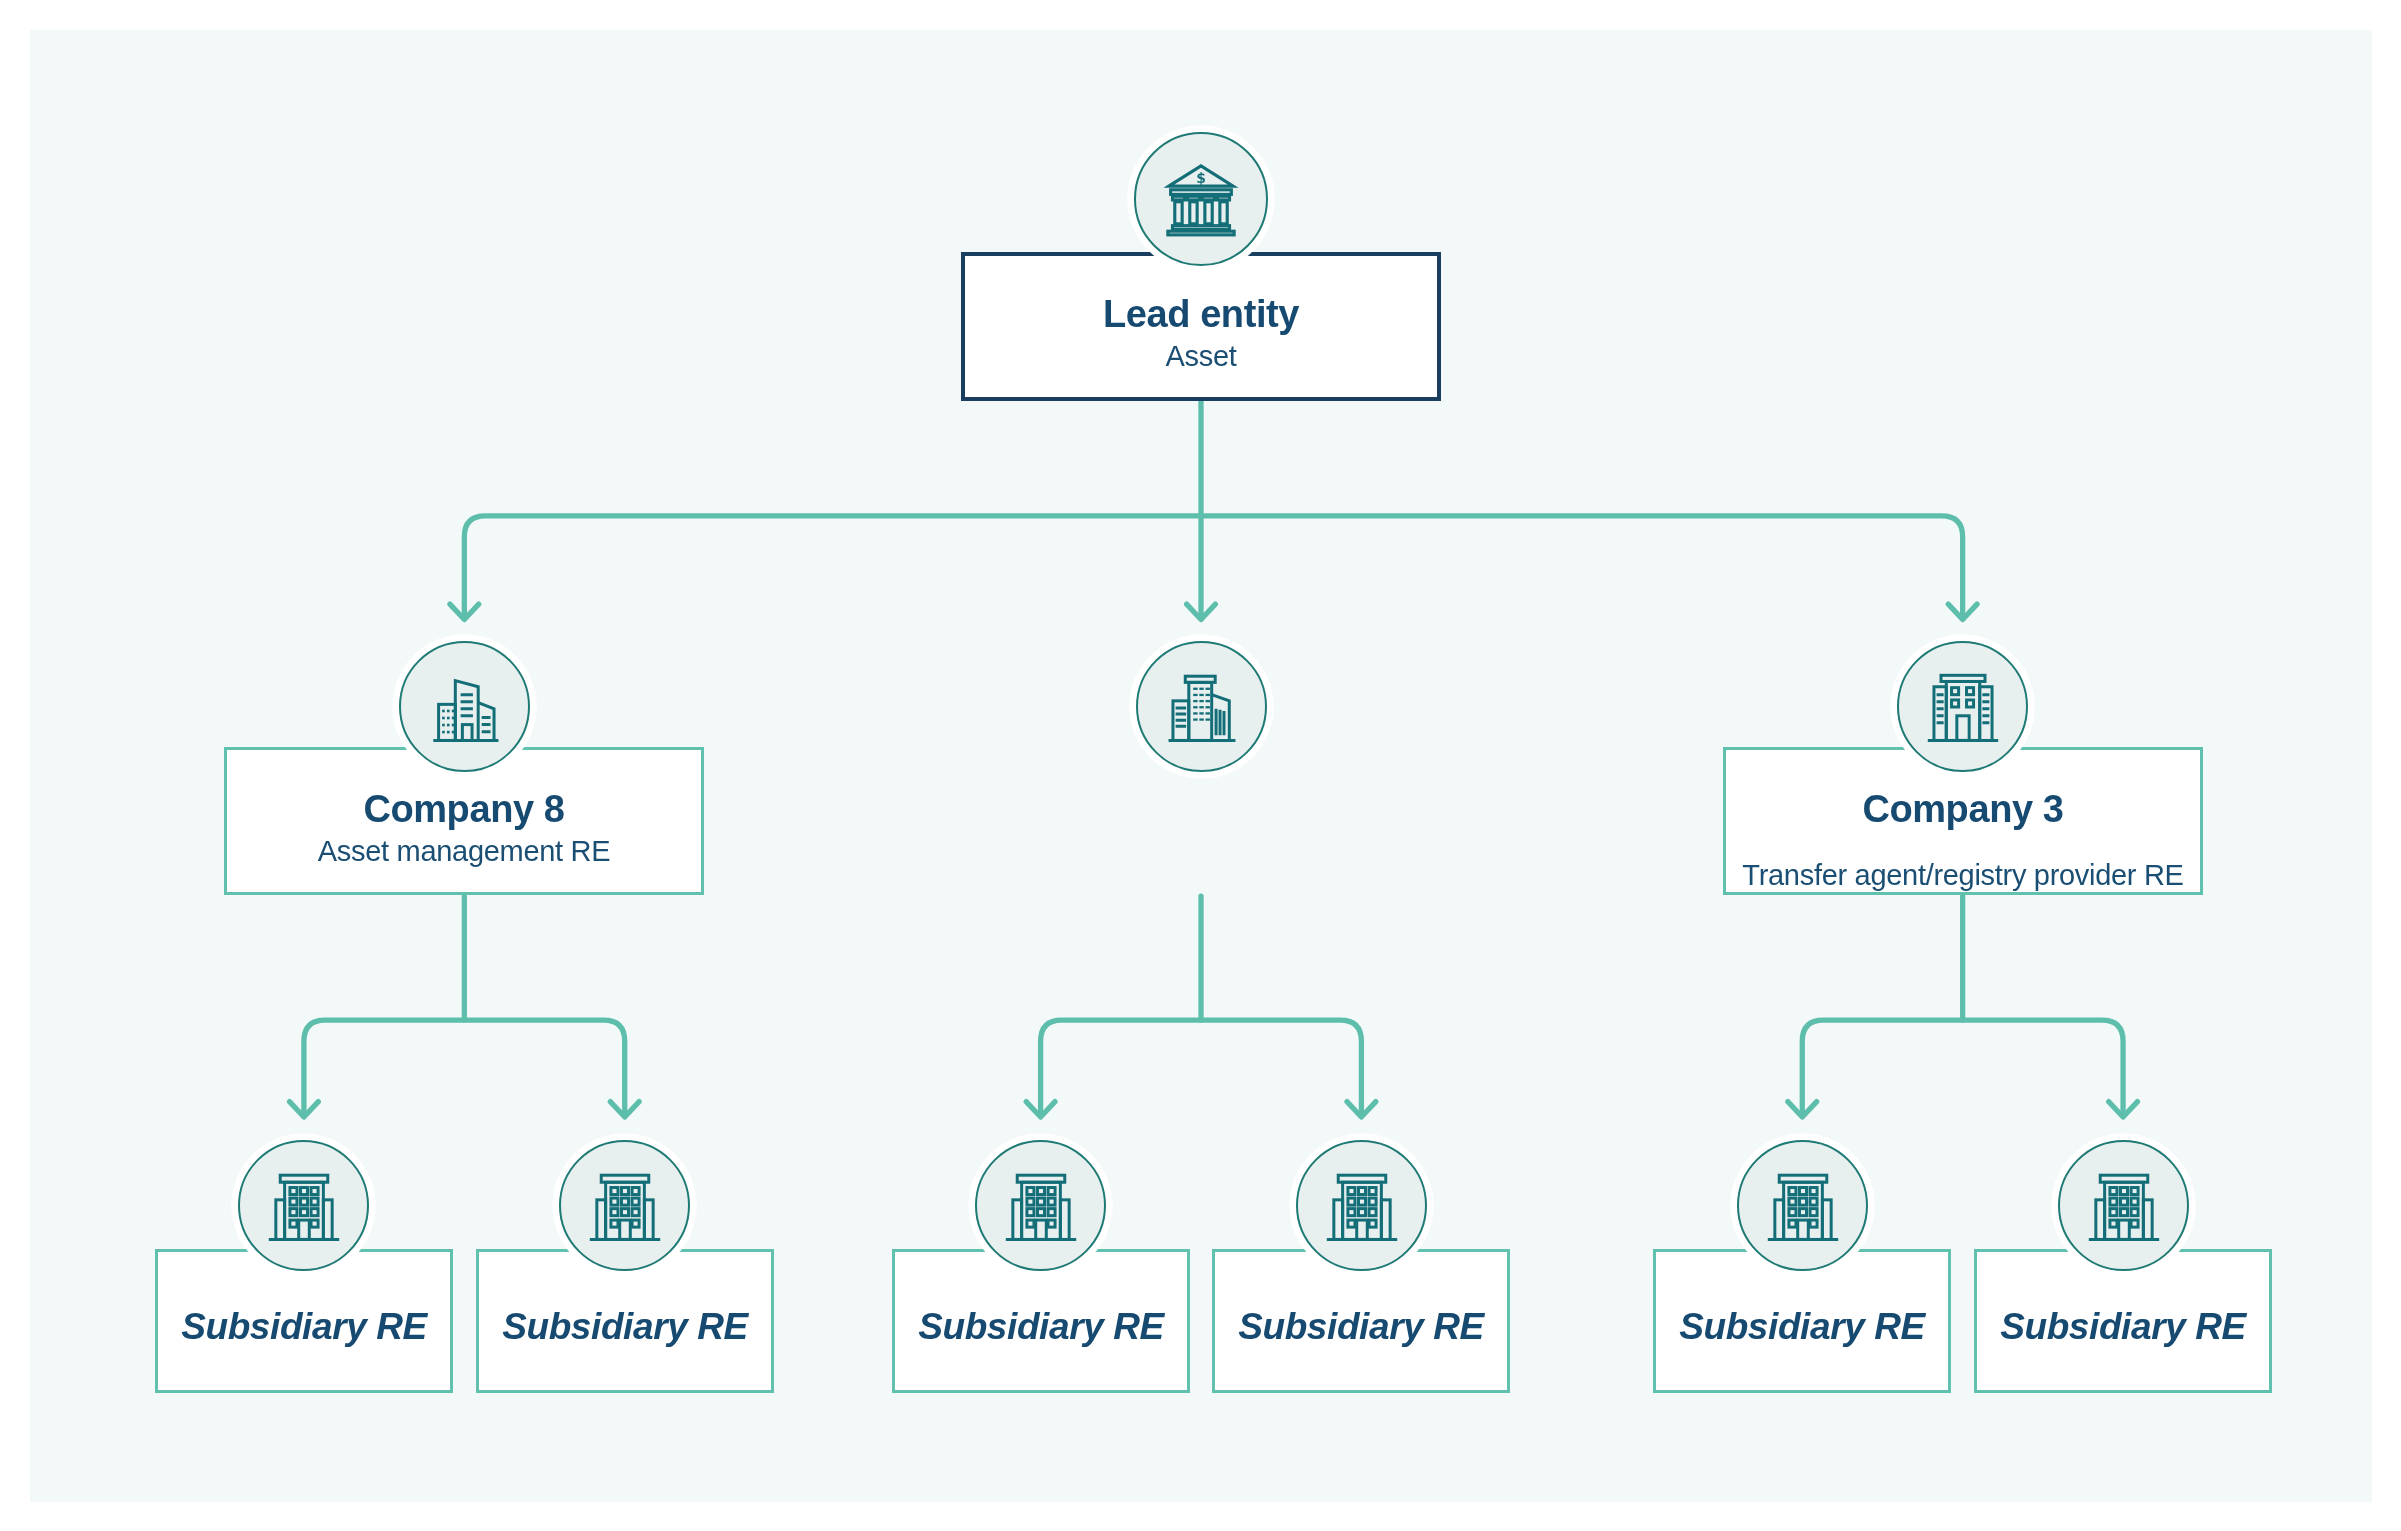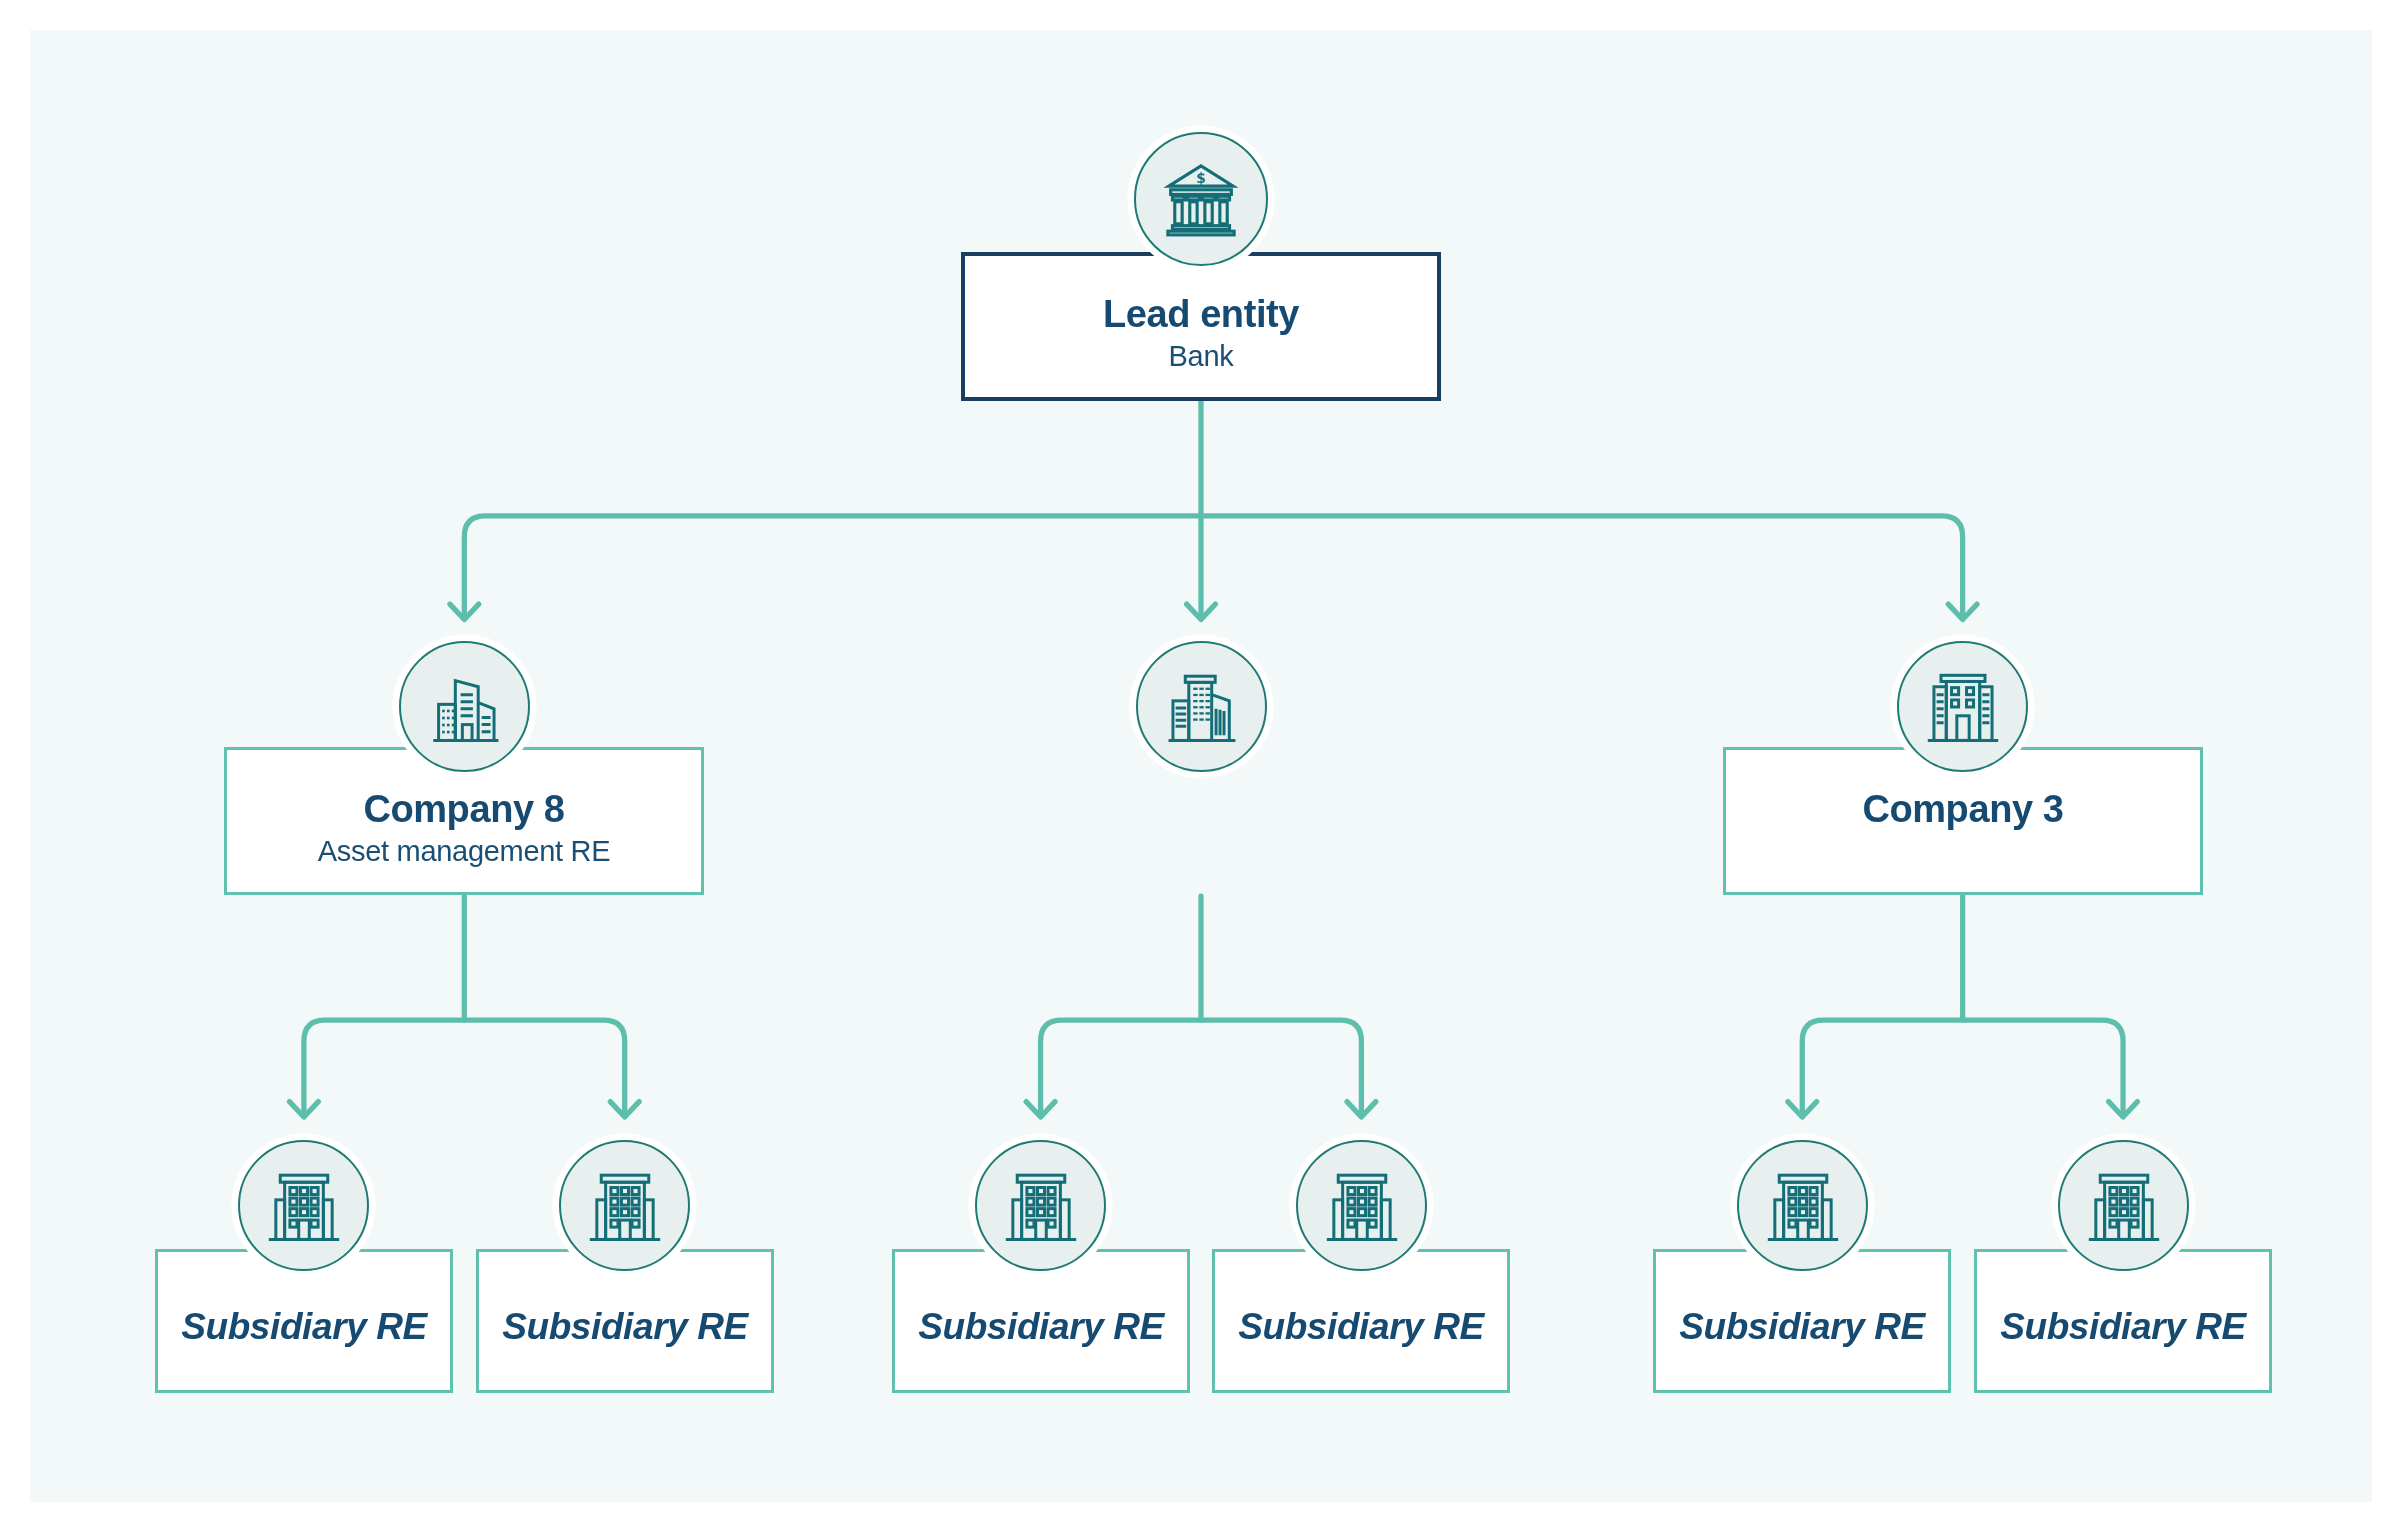--- a/index.html
+++ b/index.html
@@ -239,21 +239,21 @@
     <path class="chev" d="M1402,1147 L1417,1163 L1432,1147"></path>
 
     <path class="line" d="M2043,933 V1062"></path>
     <path class="line" d="M1876,1159 V1084 Q1876,1062 1898,1062 L2188,1062 Q2210,1062 2210,1084 L2210,1159"></path>
     <path class="chev" d="M1861,1147 L1876,1163 L1891,1147"></path>
     <path class="chev" d="M2195,1147 L2210,1163 L2225,1147"></path>
   </svg>
 
   <div class="node lead" style="left:961px; top:252px; width:480px; height:149px;">
     <div class="title">Lead entity</div>
-    <div class="subtitle">Bank</div>
+    <div class="subtitle">Asset</div>
   </div>
   <div class="badge big" style="left:1134px; top:132px;">
     <svg width="92" height="92" viewBox="0 0 100 100">
         <use href="#ic-bank"></use>
       </svg>
   </div>
 
   <div class="node company" style="left:224px; top:747px; width:480px; height:148px;">
     <div class="title">Company 8</div>
     <div class="subtitle">Asset management RE</div>
@@ -265,20 +265,21 @@
   </div>
 
   <div class="badge" style="left:1136px; top:641px;">
     <svg width="88" height="88" viewBox="0 0 100 100">
         <use href="#ic-offices2"></use>
       </svg>
   </div>
 
   <div class="node company" style="left:1723px; top:747px; width:480px; height:148px;gap:24px;">
     <div class="title">Company 3</div>
+    <div class="subtitle">Transfer agent/registry provider RE</div>
   </div>
   <div class="badge" style="left:1897px; top:641px;">
     <svg width="88" height="88" viewBox="0 0 100 100">
         <use href="#ic-inst"></use>
       </svg>
   </div>
 
   <div class="node sub" style="left:155px; top:1249px; width:298px; height:144px;">
     <div class="title">Subsidiary RE</div>
   </div>

